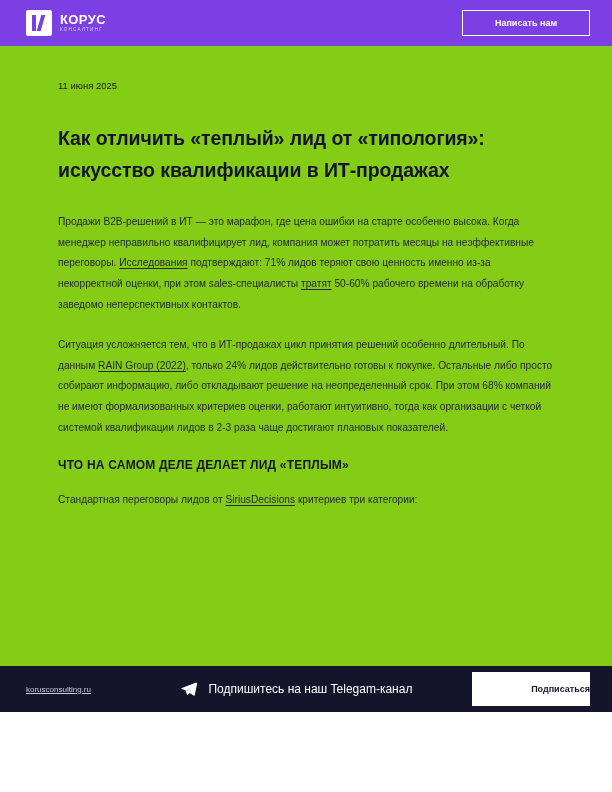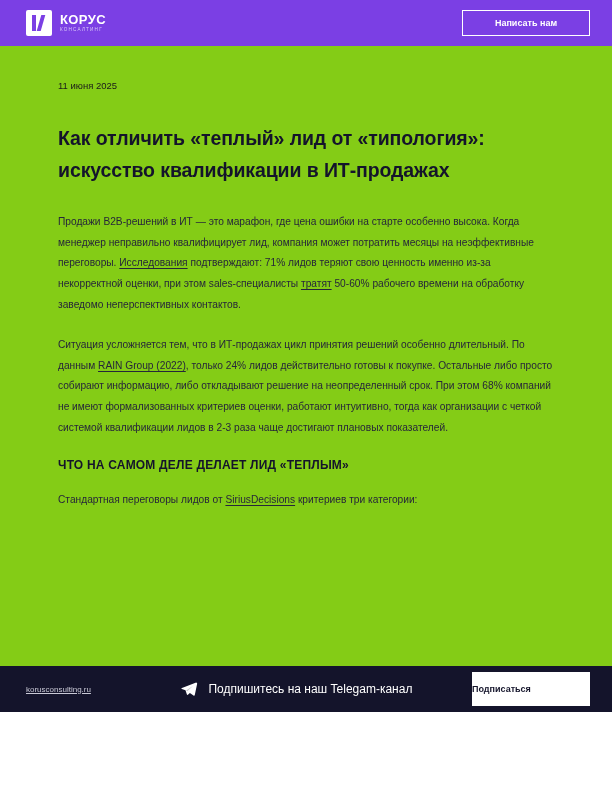--- a/index.html
+++ b/index.html
@@ -150,21 +150,21 @@
     font-size: 12px;
   }
   .footer-btn {
     background: #ffffff;
     color: #14142b;
     border: none;
     font-size: 9px;
     font-weight: bold;
     padding: 12px 0;
     width: 118px;
-    text-align: left;
+    text-align: right;
     cursor: pointer;
     font-family: "Liberation Sans", sans-serif;
   }
 </style>
 </head>
 <body>
 
 <div class="page">
 
   <div class="header">

